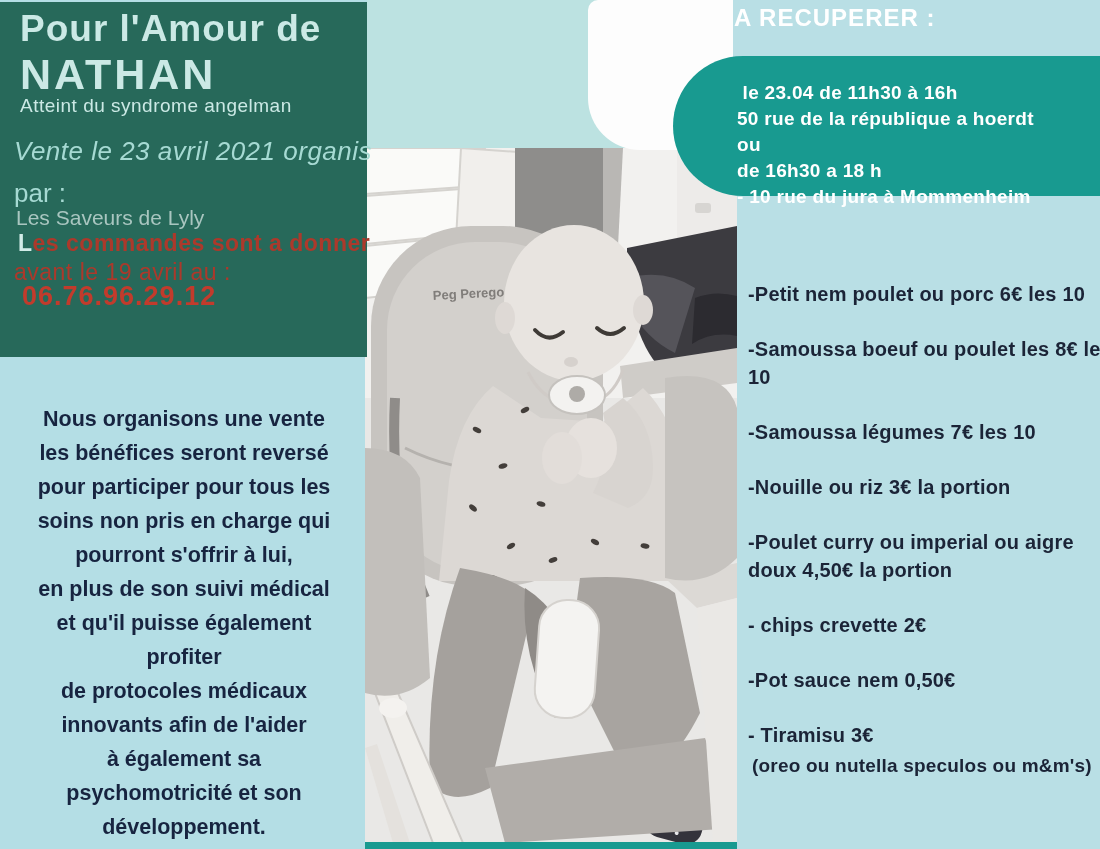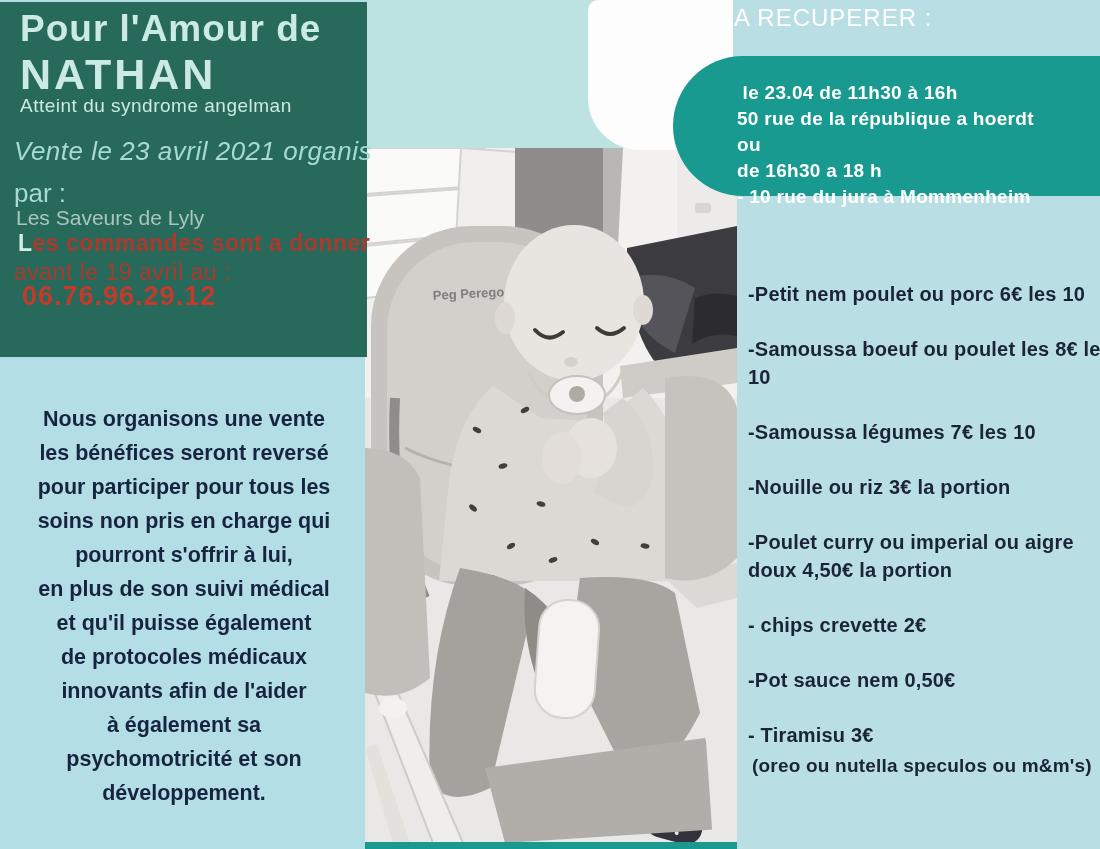--- a/index.html
+++ b/index.html
@@ -27,21 +27,21 @@
   .order1 .lead{color:#d2ece8;}
   .order2{left:14px;top:257px;font-size:23px;font-weight:normal;color:#ac392b;letter-spacing:.5px;}
   .phone{left:22px;top:279px;font-size:27px;font-weight:bold;color:#c23b2c;letter-spacing:1px;}
   
   .paragraph{left:8px;top:366px;width:352px;text-align:center;color:#172440;z-index:1;margin-top:36px;}
   .para-line{font-size:21.5px;font-weight:bold;line-height:34px;}
   
   .photo-wrap{left:365px;top:148px;width:372px;height:695px;z-index:1;background:#e9e8e6;}
   .teal-bottom-strip{left:365px;top:842px;width:372px;height:7px;background:#189a90;z-index:2;}
   
-  .pickup-header{left:734px;top:4px;font-size:24px;font-weight:normal;color:#ffffff;letter-spacing:1px;z-index:3;}
+  .pickup-header{left:734px;top:4px;font-size:24px;font-weight:bold;color:#ffffff;letter-spacing:1px;z-index:3;}
   .address-block{left:673px;top:56px;width:427px;height:140px;background:#189a90;
     border-radius:70px 0 0 70px;z-index:3;padding:24px 0 0 64px;box-sizing:border-box;}
   .addr-line{font-size:19px;font-weight:bold;color:#ffffff;line-height:26px;white-space:pre;letter-spacing:.3px;}
   
   .menu{left:748px;top:280px;width:368px;z-index:1;color:#1b2437;}
   .menu-item{font-size:20px;font-weight:bold;line-height:28px;margin-bottom:27px;letter-spacing:.2px;}
   .menu-item:last-child{font-size:19px;margin-top:-24px;padding-left:4px;}
 </style>
 </head>
 <body>
@@ -171,20 +171,21 @@
   </div>
 
   <div class="abs paragraph">
       <div class="para-line">Nous organisons une vente</div>
       <div class="para-line">les bénéfices seront reversé</div>
       <div class="para-line">pour participer pour tous les</div>
       <div class="para-line">soins non pris en charge qui</div>
       <div class="para-line">pourront s'offrir à lui,</div>
       <div class="para-line">en plus de son suivi médical</div>
       <div class="para-line">et qu'il puisse également</div>
+      <div class="para-line">profiter</div>
       <div class="para-line">de protocoles médicaux</div>
       <div class="para-line">innovants afin de l'aider</div>
       <div class="para-line">à également sa</div>
       <div class="para-line">psychomotricité et son</div>
       <div class="para-line">développement.</div>
     </div>
 
   <div class="abs pickup-header">A RECUPERER :</div>
   <div class="abs address-block">
       <div class="addr-line"> le 23.04 de 11h30 à 16h</div>

